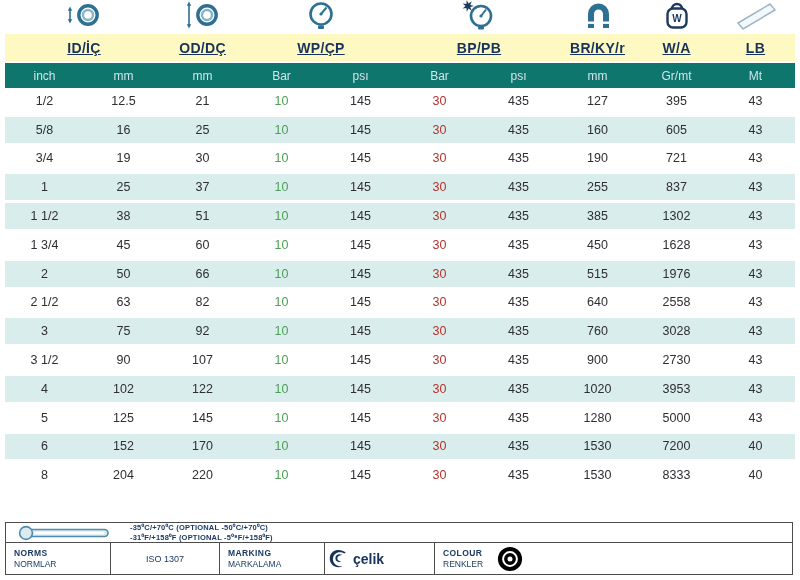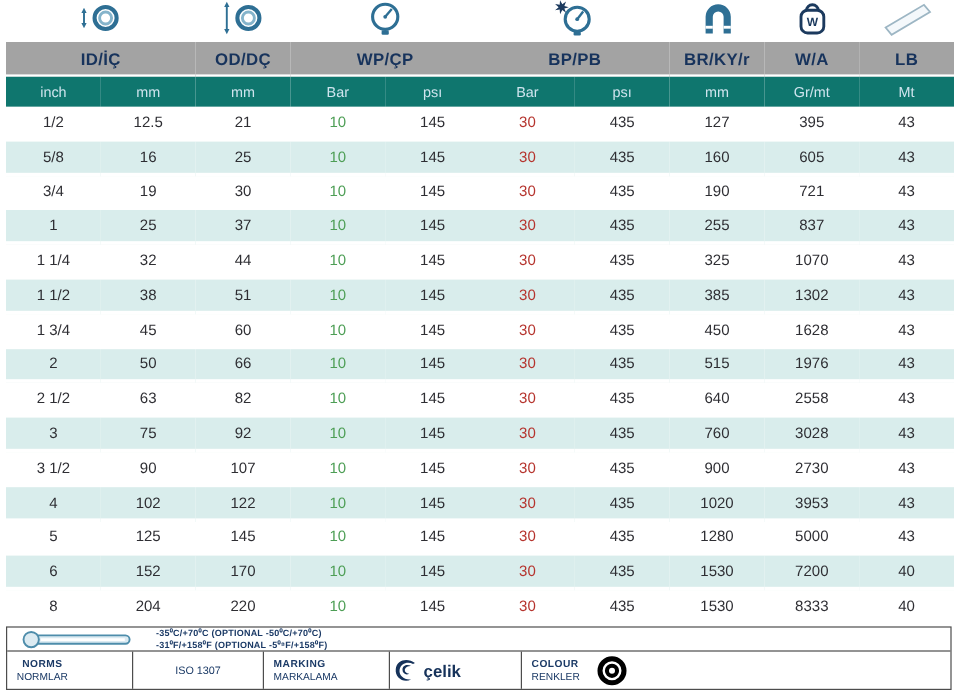--- a/index.html
+++ b/index.html
@@ -14,23 +14,23 @@
     width:790px;
     margin:0 5px;
     border-spacing:0;
     table-layout:fixed;
   }
   table.spec col{width:10%;}
   
   tr.icons-row td{height:32px;text-align:center;vertical-align:middle;background:#fff;padding:0;}
   
   tr.group-row td{
-    background:#a3a3a3;color:#17335c;
+    background:#fef9c3;color:#17335c;
     font-weight:bold;font-size:14px;letter-spacing:.3px;
-    height:27px;text-align:center;border-bottom:2px solid #fff;padding:0;
+    height:27px;text-align:center;border-bottom:2px solid #fff;padding:0;text-decoration:underline;
   }
   
   tr.units-row td{
     background:#0f766e;color:#cfe4ee;
     font-size:12px;height:25px;text-align:center;padding:0;
   }
   
   tbody.data td{
     height:25.8px;text-align:center;font-size:12.5px;color:#2e2e33;
     border-bottom:3px solid #fff;padding:0;background:#fff;
@@ -48,21 +48,21 @@
     display:flex;align-items:center;
   }
   .temp-band svg{margin-left:12px;flex:0 0 auto;}
   .temp-text{
     margin-left:16px;font-size:7.5px;font-weight:700;color:#1b3a66;
     line-height:1.3;letter-spacing:.2px;white-space:nowrap;
   }
   .bottom-band{height:31px;display:flex;align-items:stretch;}
   .fcell{display:flex;align-items:center;border-right:1px solid #4d4d4d;box-sizing:border-box;}
   .fcell.pad{padding-left:8px;}
-  .fcell.c1{width:105px;text-align:center;}
+  .fcell.c1{width:105px;}
   .fcell.c2{width:109px;justify-content:center;}
   .fcell.c3{width:105px;}
   .fcell.c4{width:110px;justify-content:flex-start;}
   .fcell.c5{flex:1;border-right:none;padding-left:8px;}
   .lbl{line-height:1.25;color:#1b3a66;font-size:8.5px;}
   .lbl .b{font-weight:bold;letter-spacing:.4px;display:block;}
   .lbl .s{display:block;}
   .iso{font-size:9px;font-weight:400;color:#1b3a66;}
   .brand-wrap{display:flex;align-items:center;gap:4px;}
   .brand-text{font-size:14px;font-weight:600;color:#16325a;}
@@ -207,32 +207,20 @@
           <td>25</td>
           <td>37</td>
           <td class="green">10</td>
           <td>145</td>
           <td class="red">30</td>
           <td>435</td>
           <td>255</td>
           <td>837</td>
           <td>43</td>
         </tr>
-        <tr>
-          <td>1 1/4</td>
-          <td>32</td>
-          <td>44</td>
-          <td class="green">10</td>
-          <td>145</td>
-          <td class="red">30</td>
-          <td>435</td>
-          <td>325</td>
-          <td>1070</td>
-          <td>43</td>
-        </tr>
         <tr class="alt">
           <td>1 1/2</td>
           <td>38</td>
           <td>51</td>
           <td class="green">10</td>
           <td>145</td>
           <td class="red">30</td>
           <td>435</td>
           <td>385</td>
           <td>1302</td>

